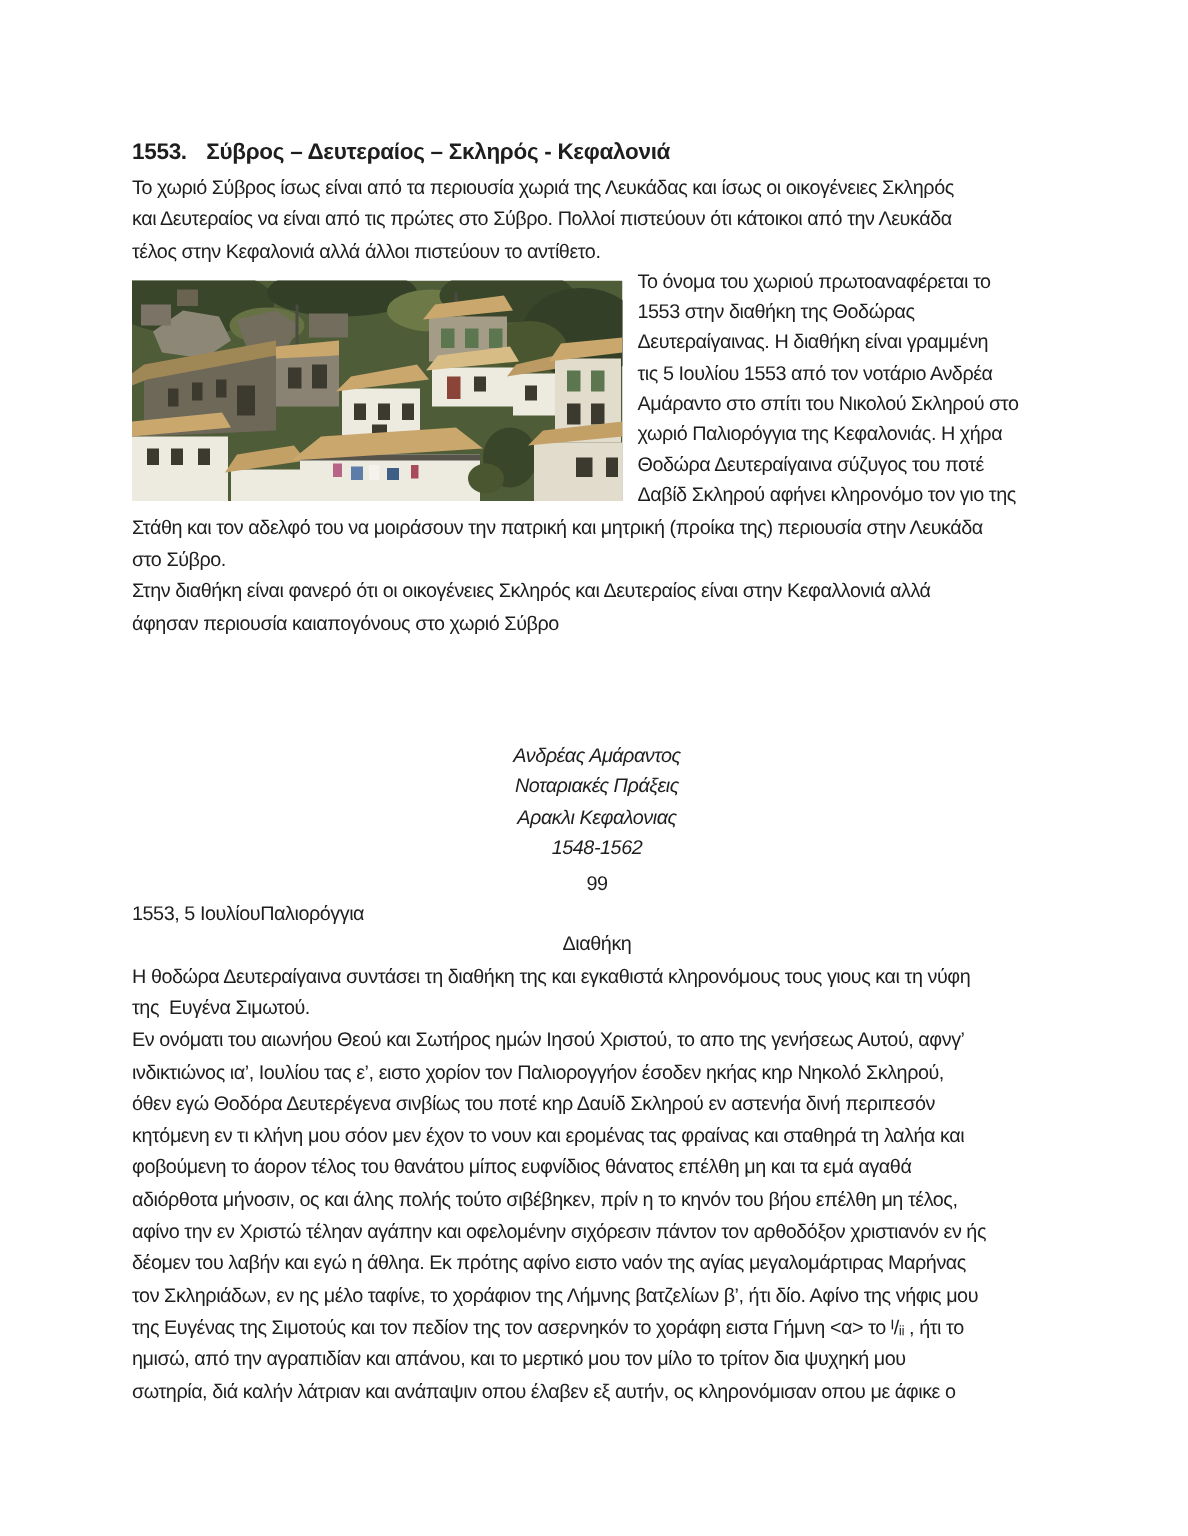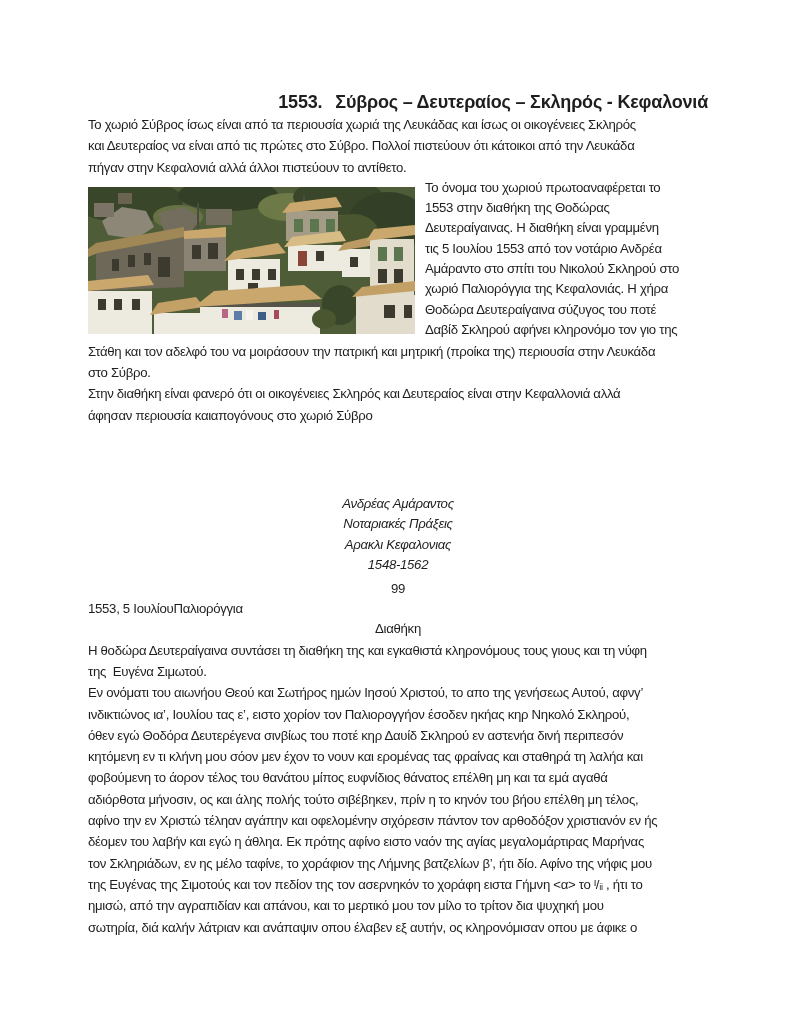--- a/index.html
+++ b/index.html
@@ -17,24 +17,23 @@
     letter-spacing:-0.3px;
   }
   .tline{
     display:block;
     white-space:pre;
     height:21.3px;
     line-height:21.3px;
   }
   .heading{
     font-weight:bold;
-    font-size:18px;
+    font-size:15px;
     height:22px;line-height:20px;
     letter-spacing:-0.2px;
-    text-align:right;
   }
   .heading .num{margin-right:13px;}
   .photo-row{display:flex;align-items:flex-start;height:163px;}
   .photo-frame{flex:0 0 327px;margin-top:9px;}
   .photo-frame svg{display:block;width:327px;height:147px;}
   .beside{margin-left:10px;}
   .beside .tline{height:20.3px;line-height:20.3px;}
   .centered-block{text-align:center;margin-top:68px;font-style:italic;}
   .centered-block .tline{height:20.4px;line-height:20.4px;}
   .page-number{text-align:center;margin-top:2px;height:21px;line-height:21px;}
@@ -52,21 +51,21 @@
 <div class="page">
   <div class="content">
 
     <div class="heading">
       <span class="num">1553.</span><span>Σύβρος – Δευτεραίος – Σκληρός - Κεφαλονιά</span>
     </div>
 
     <div>
         <div class="tline">Το χωριό Σύβρος ίσως είναι από τα περιουσία χωριά της Λευκάδας και ίσως οι οικογένειες Σκληρός</div>
         <div class="tline">και Δευτεραίος να είναι από τις πρώτες στο Σύβρο. Πολλοί πιστεύουν ότι κάτοικοι από την Λευκάδα</div>
-        <div class="tline">πήγαν στην Κεφαλονιά αλλά άλλοι πιστεύουν το αντίθετο.</div>
+        <div class="tline">τέλος στην Κεφαλονιά αλλά άλλοι πιστεύουν το αντίθετο.</div>
       </div>
 
     <div class="photo-row">
       <div class="photo-frame">
         <svg viewBox="0 0 327 147" xmlns="http://www.w3.org/2000/svg">
 
           <g>
             <rect x="0" y="0" width="327" height="147" fill="#4f5c38"></rect>
             <ellipse cx="40" cy="14" rx="55" ry="22" fill="#3a4629"></ellipse>
             <ellipse cx="140" cy="8" rx="50" ry="16" fill="#333f26"></ellipse>

